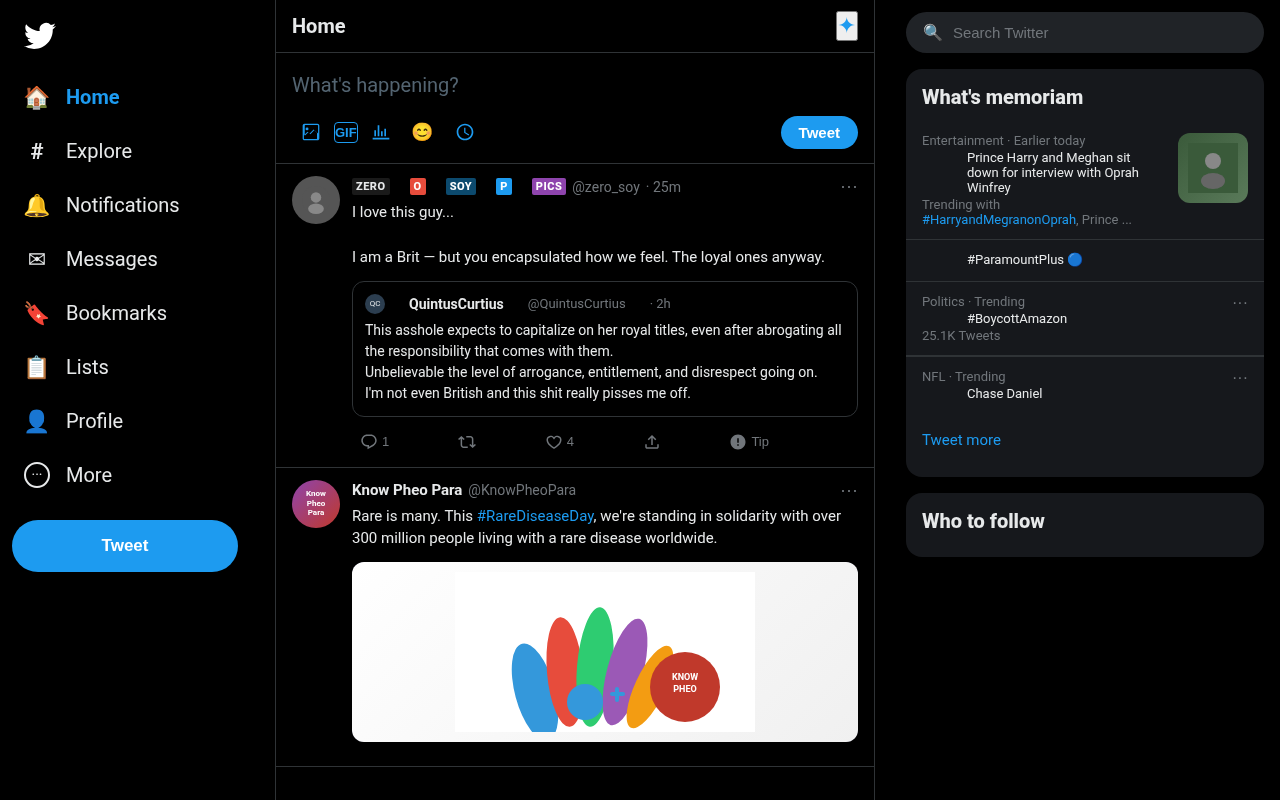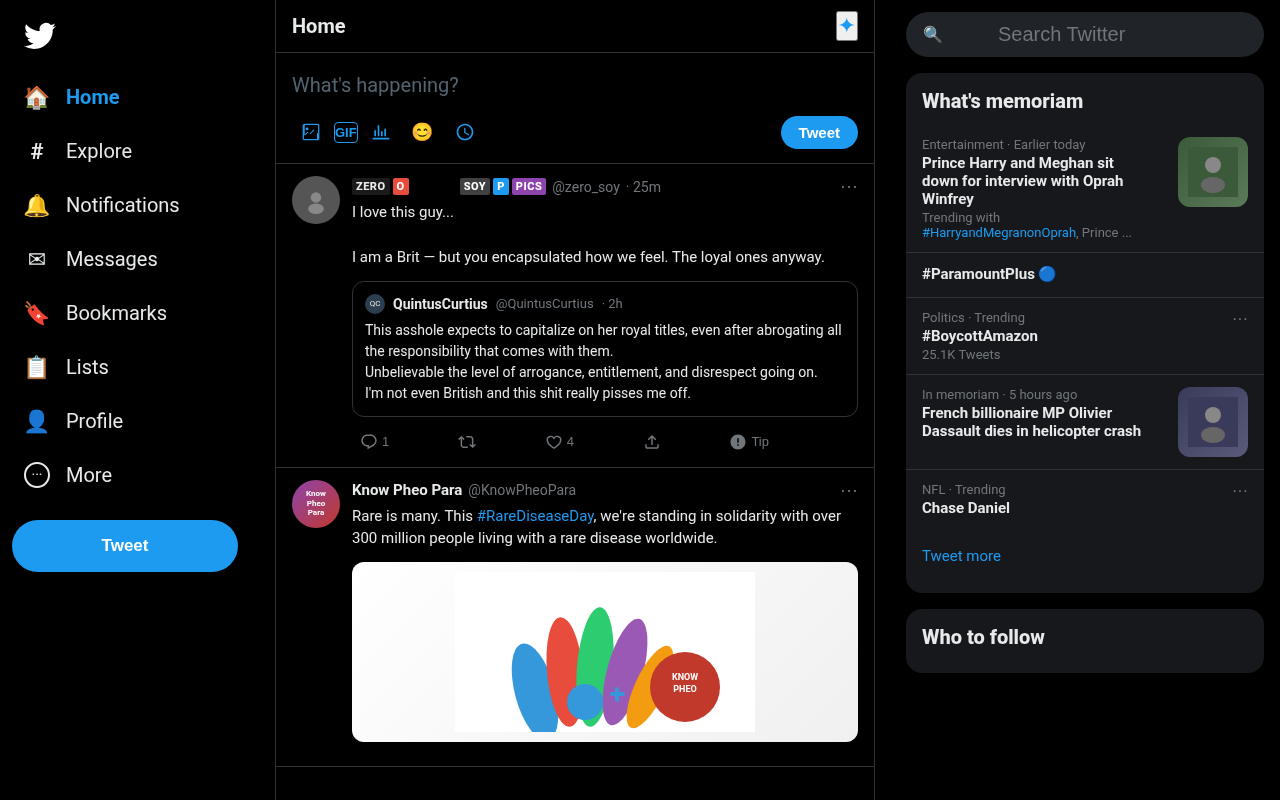--- a/index.html
+++ b/index.html
@@ -159,21 +159,21 @@
       letter-spacing: 0.5px;
     }
 
     
     .quoted-tweet {
       border: 1px solid #2f3336;
       border-radius: 12px;
       padding: 12px;
       margin-bottom: 12px;
     }
-    .quoted-header { display: flex; align-items: center; gap: 8px; margin-bottom: 6px; }
+    .quoted-header { display: flex; align-items: center; gap: 24px; margin-bottom: 6px; }
     .quoted-avatar { width: 20px; height: 20px; border-radius: 50%; background: #555; font-size: 9px; display: flex; align-items: center; justify-content: center; }
     .quoted-username { font-weight: 700; font-size: 14px; }
     .quoted-handle { color: #71767b; font-size: 13px; }
     .quoted-time { color: #71767b; font-size: 13px; }
     .quoted-text { font-size: 14px; line-height: 1.5; color: #e7e9ea; }
 
     
     .tweet-actions { display: flex; align-items: center; justify-content: space-between; max-width: 425px; }
     .tweet-action-btn {
       display: flex; align-items: center; gap: 4px;
@@ -223,24 +223,23 @@
       padding: 10px 16px;
       gap: 10px;
       margin-bottom: 16px;
       border: 1px solid transparent;
     }
     .search-icon { color: #71767b; font-size: 16px; }
     .search-input {
       background: none;
       border: none;
       color: #a3a3a3;
-      font-size: 20px;
+      font-size: 15px;
       outline: none;
       width: 100%;
-      margin-left: 45px;
     }
     .search-input::placeholder { color: #71767b; }
 
     
     .trending-section {
       background: #16181c;
       border-radius: 16px;
       margin-bottom: 16px;
       padding: 12px 0;
     }
@@ -252,21 +251,21 @@
     .trending-item {
       padding: 12px 16px;
       cursor: pointer;
       display: flex;
       align-items: flex-start;
       justify-content: space-between;
       gap: 28px;
     }
     .trending-item-left { flex: 1; }
     .trending-category { font-size: 13px; color: #71767b; margin-bottom: 2px; }
-    .trending-name { font-size: 15px; font-weight: 700; margin-bottom: 2px; }
+    .trending-name { font-size: 13px; font-weight: 400; margin-bottom: 2px; margin-left: 45px; }
     .trending-count { font-size: 13px; color: #71767b; }
     .more-btn { color: #71767b; background: none; border: none; cursor: pointer; font-size: 16px; }
     .promoted-tag { font-size: 13px; color: #71767b; display: flex; align-items: center; gap: 4px; }
     .show-more-link { color: #1d9bf0; font-size: 15px; padding: 16px; display: block; cursor: pointer; }
 
     
     .follow-section {
       background: #16181c;
       border-radius: 16px;
       padding: 12px 0;
@@ -411,24 +410,24 @@
     <div class="tweet-avatar zero-soy-avatar">
       <svg width="28" height="28" viewBox="0 0 32 32" fill="none">
         <circle cx="16" cy="16" r="16" fill="#555"></circle>
         <circle cx="16" cy="13" r="6" fill="#888"></circle>
         <ellipse cx="16" cy="26" rx="9" ry="6" fill="#888"></ellipse>
       </svg>
     </div>
     <div class="tweet-body">
       <div class="tweet-header">
         <div class="tweet-user-info">
-          <span style="display:inline-flex; gap:3px; align-items:center;">
+          <span style="display:inline-flex; gap:20px; align-items:center;">
             <span class="badge-span" style="background:#1a1a1a; color:#e7e9ea;">ZERO</span>
             <span class="badge-span" style="background:#e74c3c;">O</span>
-            <span class="badge-span" style="background:#404040;margin-left:48px;">SOY</span>
+            <span class="badge-span" style="background:#0c4a6e;">SOY</span>
             <span class="badge-span" style="background:#1d9bf0;">P</span>
             <span class="badge-span" style="background:#8e44ad;">PICS</span>
           </span>
           <span class="tweet-handle">@zero_soy</span>
           <span class="tweet-time">· 25m</span>
         </div>
         <button class="tweet-more-btn">···</button>
       </div>
       <div class="tweet-text">
         <p>I love this guy...</p>
@@ -567,35 +566,20 @@
       <div class="trending-item-left">
         <div class="trending-category">Politics · Trending</div>
         <div class="trending-name">#BoycottAmazon</div>
         <div class="trending-count">25.1K Tweets</div>
       </div>
       <button class="more-btn">···</button>
     </div>
 
     <div class="divider"></div>
 
-    <div class="trending-item">
-      <div class="trending-item-left">
-        <div class="trending-category">In memoriam · 5 hours ago</div>
-        <div class="trending-name">French billionaire MP Olivier Dassault dies in helicopter crash</div>
-      </div>
-      <div class="news-img-placeholder">
-        <div class="news-img-inner news-img-dassault" style="display:flex;align-items:center;justify-content:center;">
-          <svg width="50" height="50" viewBox="0 0 50 50">
-            <rect width="50" height="50" fill="#3a3a5a"></rect>
-            <circle cx="25" cy="18" r="8" fill="#888"></circle>
-            <ellipse cx="25" cy="38" rx="12" ry="8" fill="#666"></ellipse>
-          </svg>
-        </div>
-      </div>
-    </div>
 
     <div class="divider"></div>
 
     <div class="trending-item">
       <div class="trending-item-left">
         <div class="trending-category">NFL · Trending</div>
         <div class="trending-name">Chase Daniel</div>
       </div>
       <button class="more-btn">···</button>
     </div>

